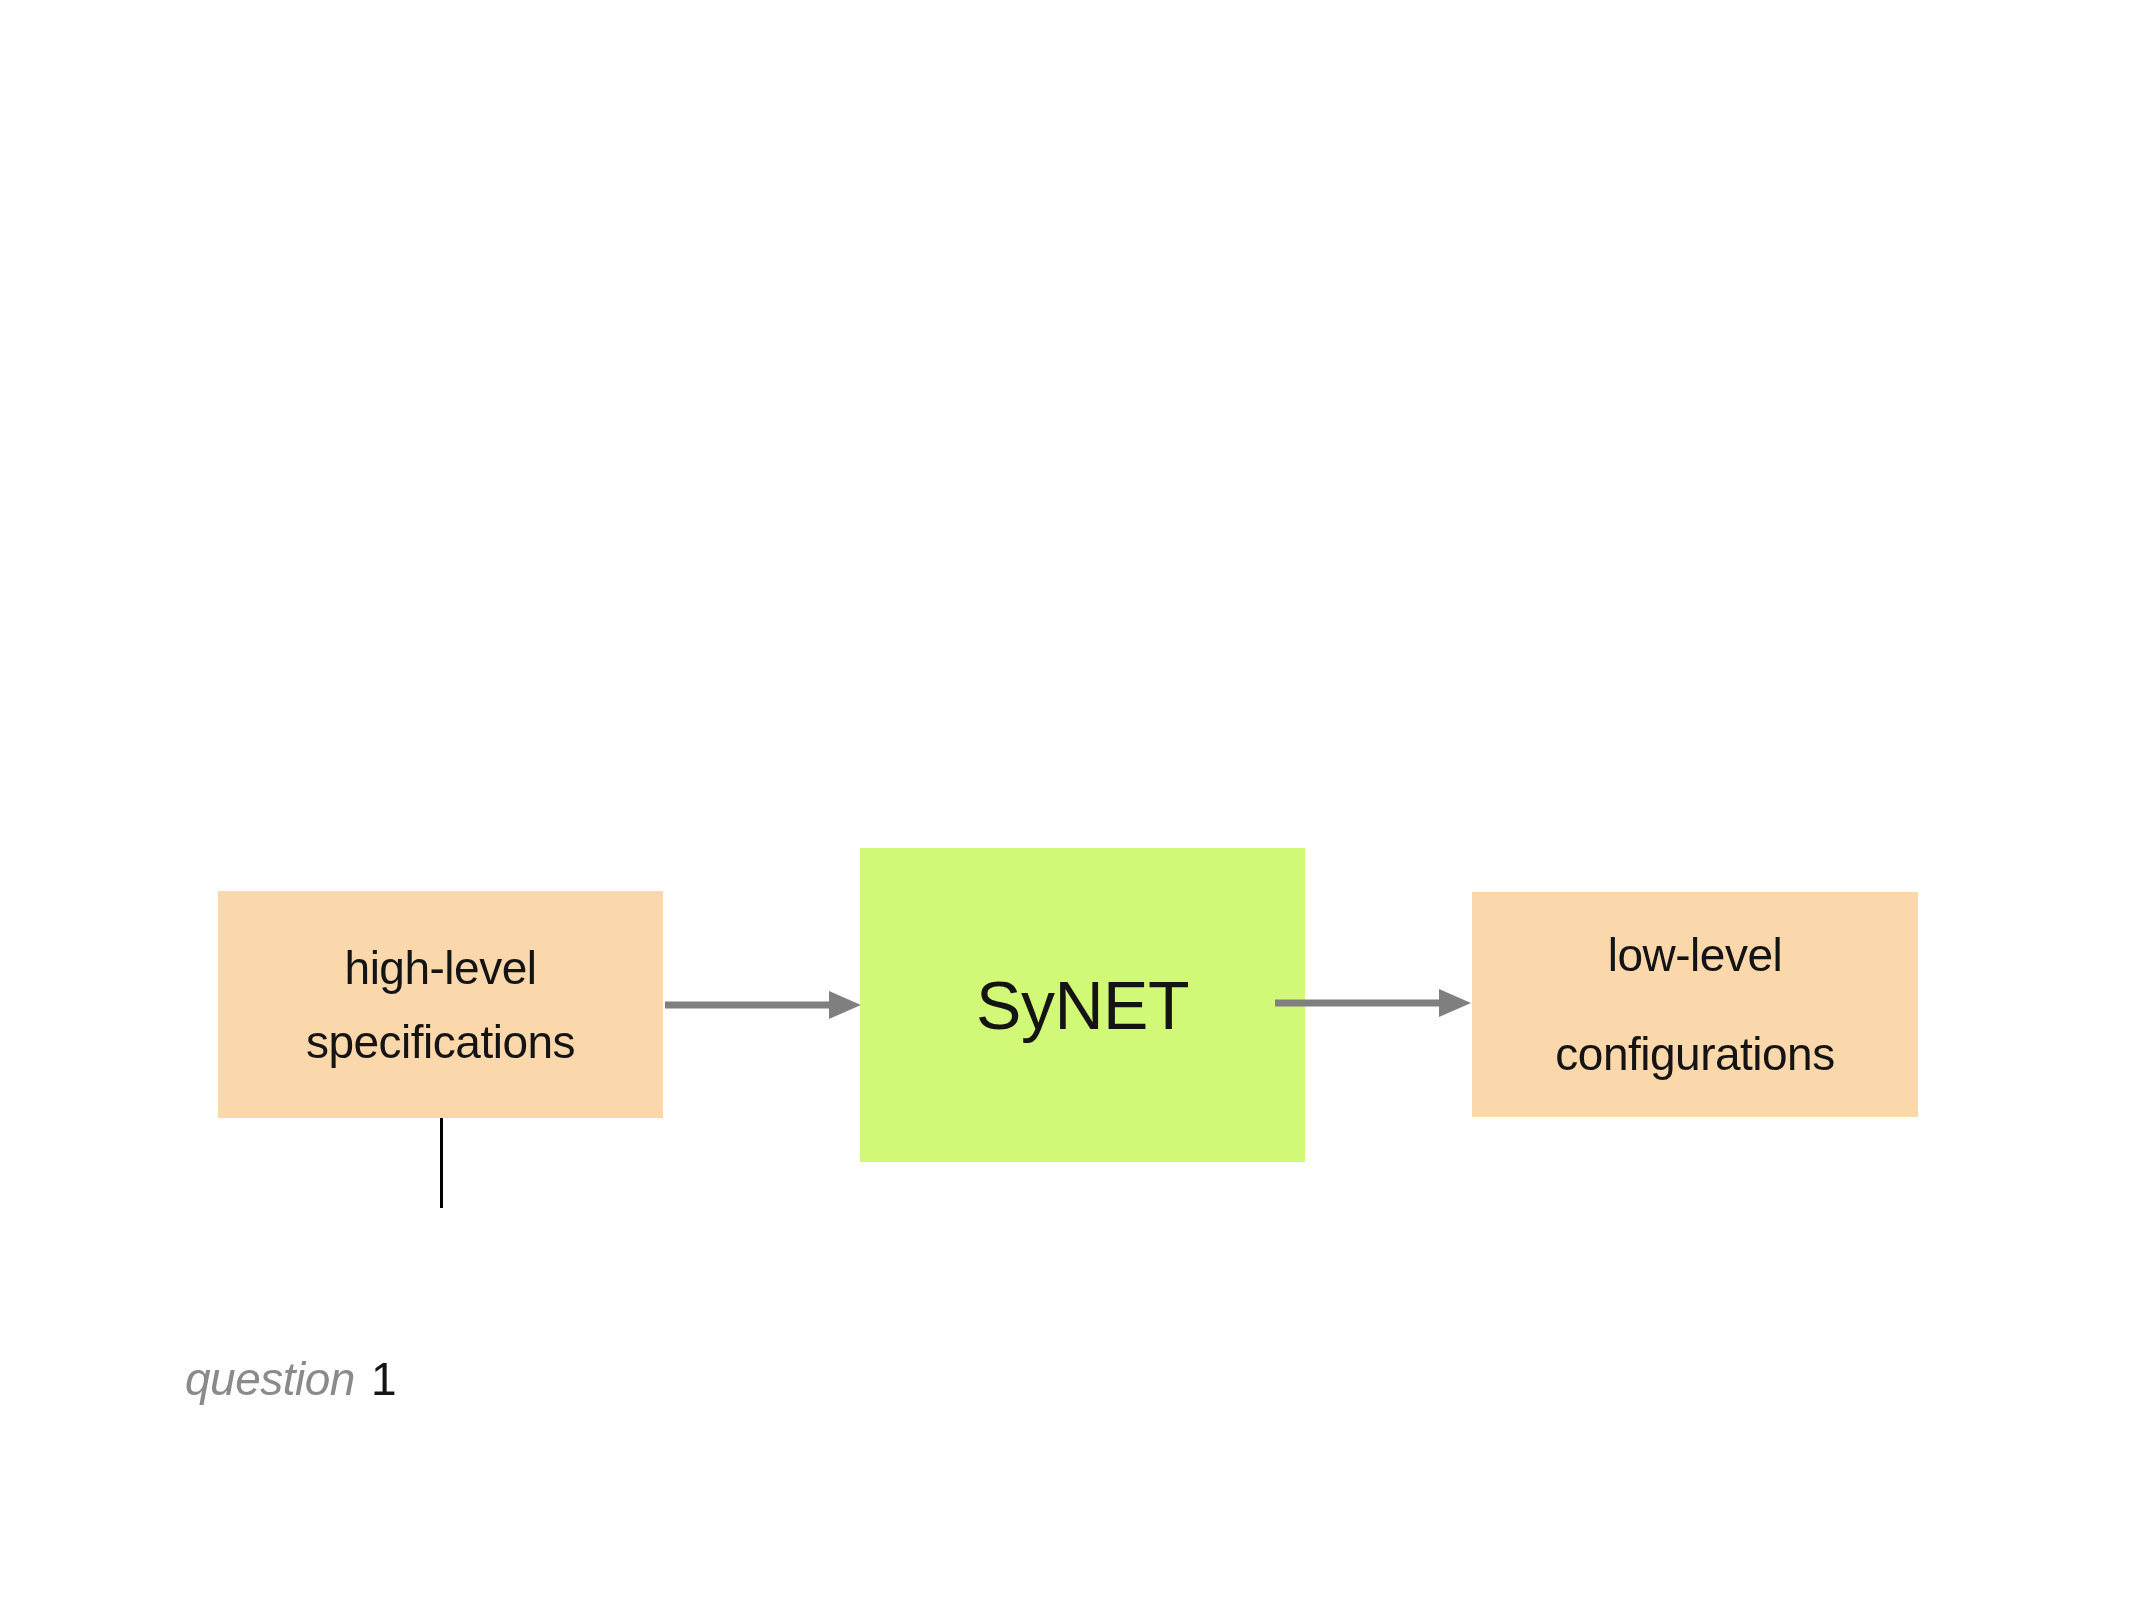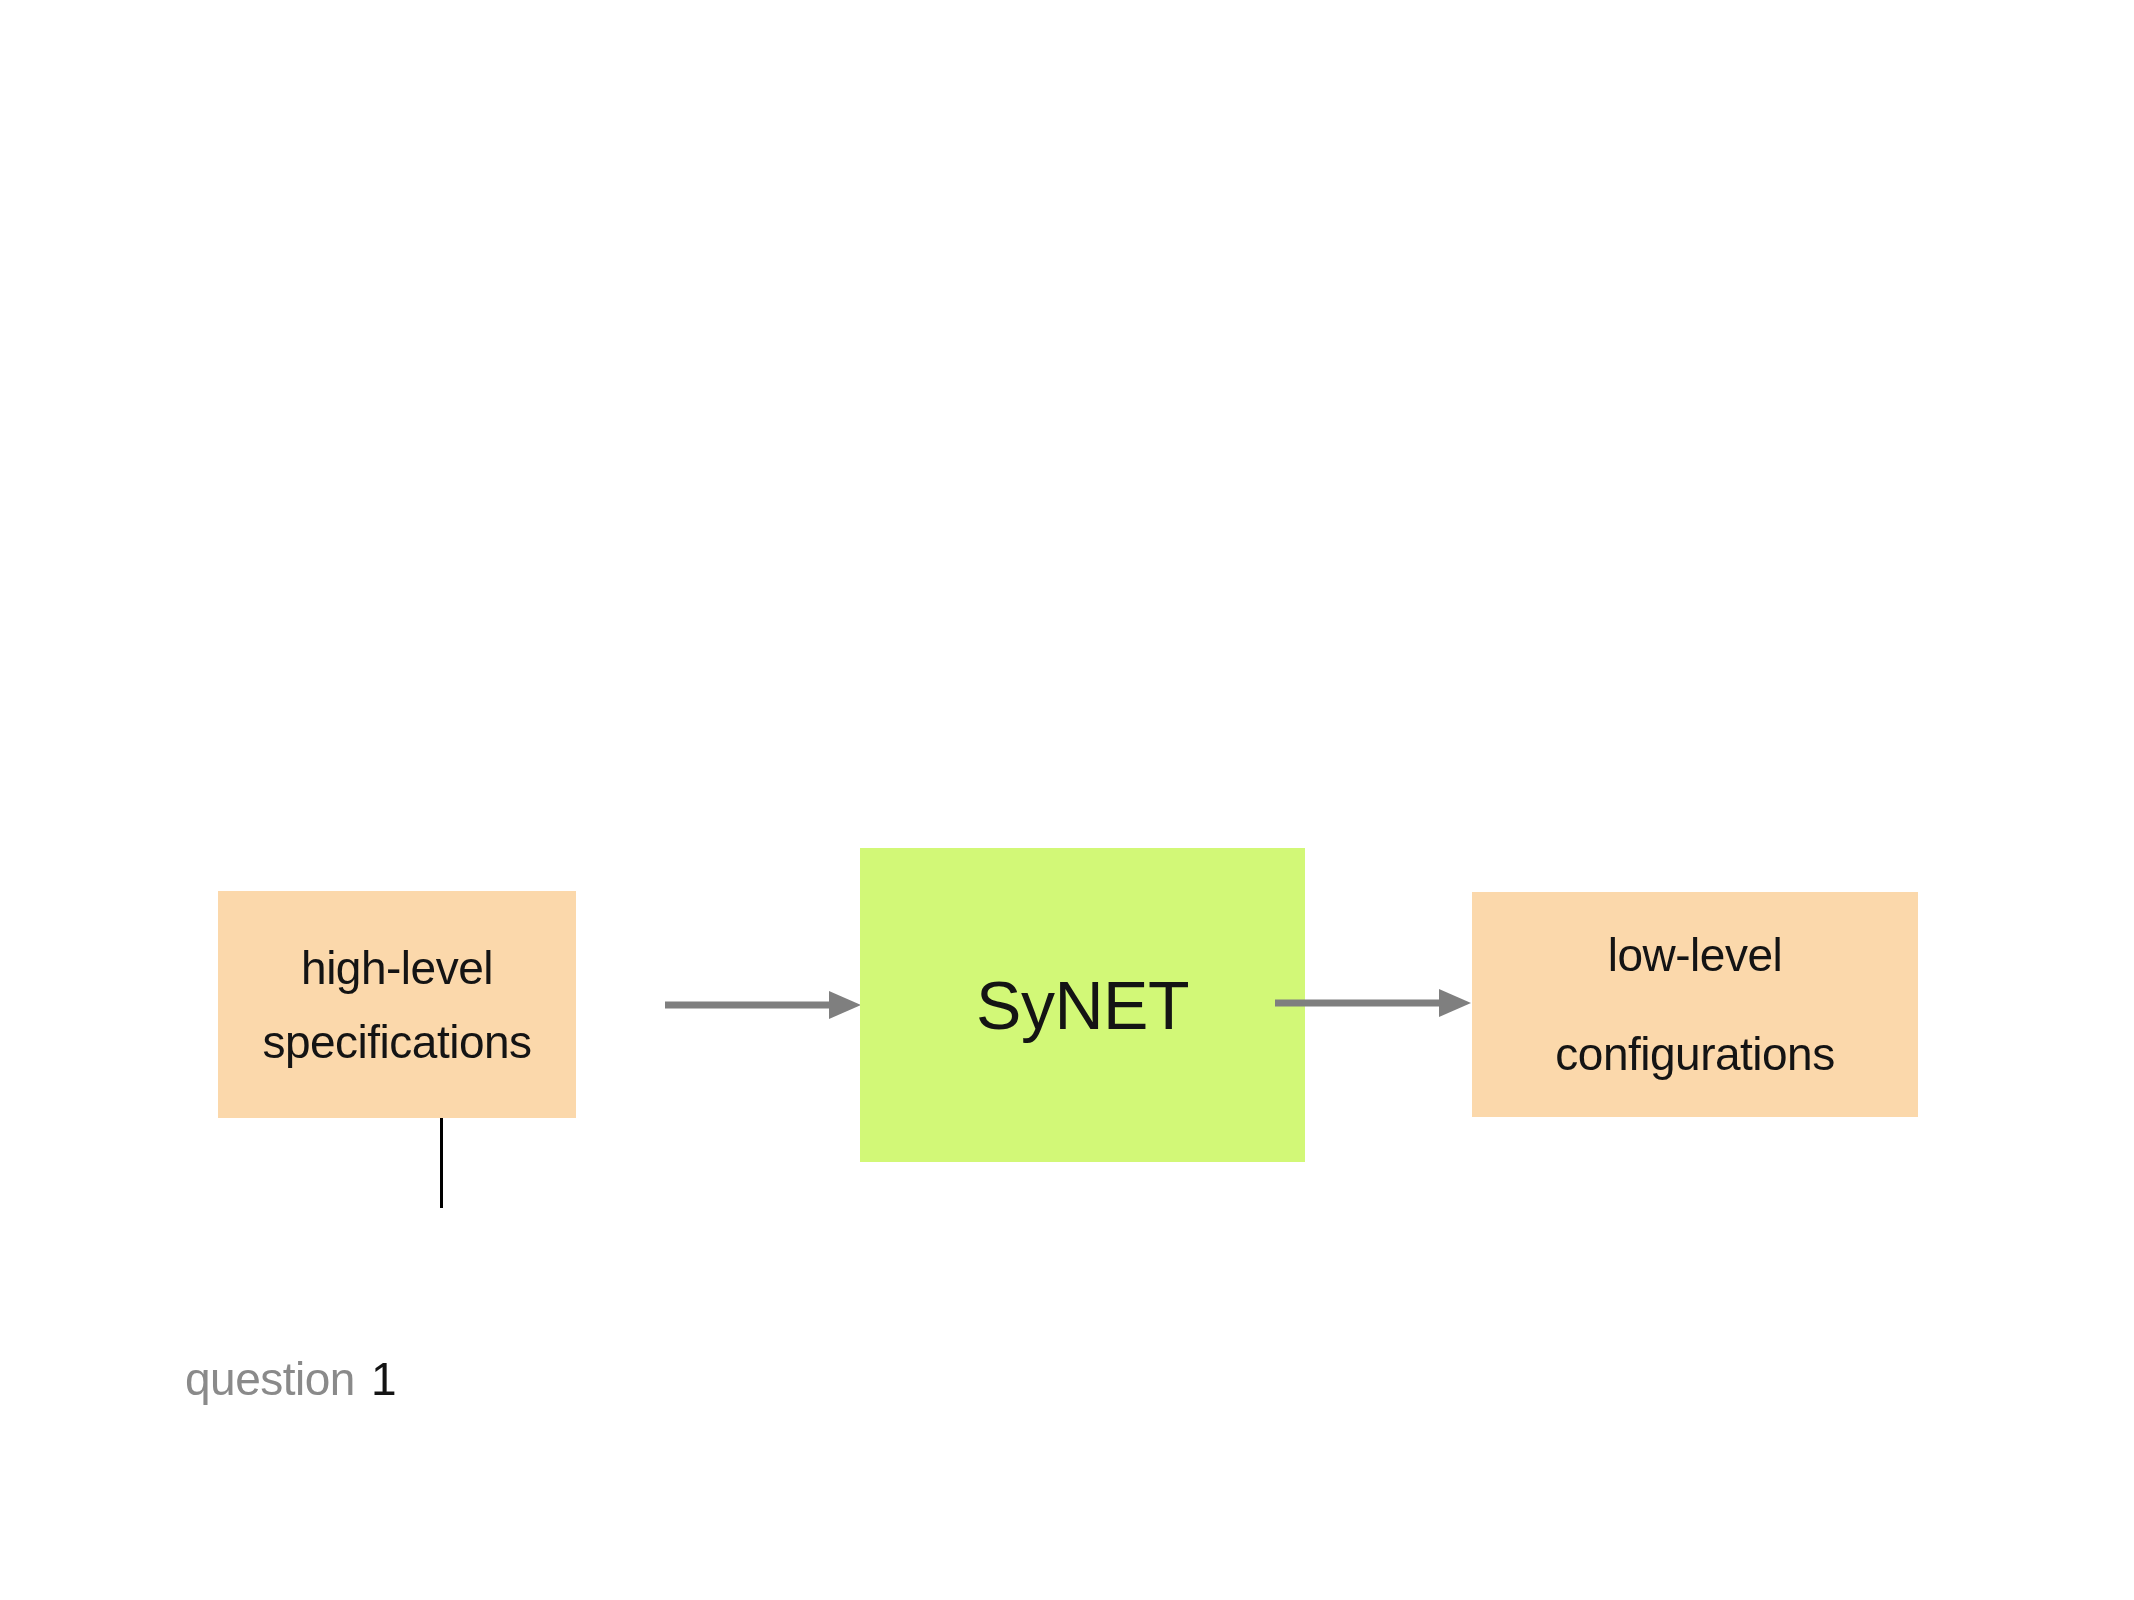--- a/index.html
+++ b/index.html
@@ -33,21 +33,21 @@
     line-height: 74px;
     letter-spacing: -0.5px;
     white-space: nowrap;
   }
   .node-title {
     font-size: 68px;
     letter-spacing: -0.5px;
     white-space: nowrap;
   }
 
-  #node-specs  { left: 218px;  top: 891px; width: 358px; height: 227px; }
+  #node-specs  { left: 218px;  top: 891px; width: 445px; height: 227px; }
   #node-synet  { left: 860px;  top: 848px; width: 445px; height: 314px; }
   #node-configs{ left: 1472px; top: 892px; width: 446px; height: 225px; gap: 25px; }
 
   .arrow {
     position: absolute;
     width: 200px;
     height: 40px;
   }
   #arrow-1 { left: 663px;  top: 985px; }
   #arrow-2 { left: 1273px; top: 983px; }
@@ -73,21 +73,21 @@
     white-space: nowrap;
   }
   .question-label {
     position: absolute;
     left: 185px;
     top: 1352px;
     font-size: 46px;
     letter-spacing: -0.5px;
     white-space: nowrap;
   }
-  .question-label .word   { color: var(--muted, #8a8a8a); }
+  .question-label .word   { color: var(--muted, #8a8a8a); font-style: italic; }
   .question-label .number { color: var(--text, #141414); margin-left: 0.35em; }
 </style>
 </head>
 <body>
 
 <div class="slide">
 
   <div class="node node-peach" id="node-specs">
     <span class="node-label-line">high-level</span>
     <span class="node-label-line">specifications</span>

